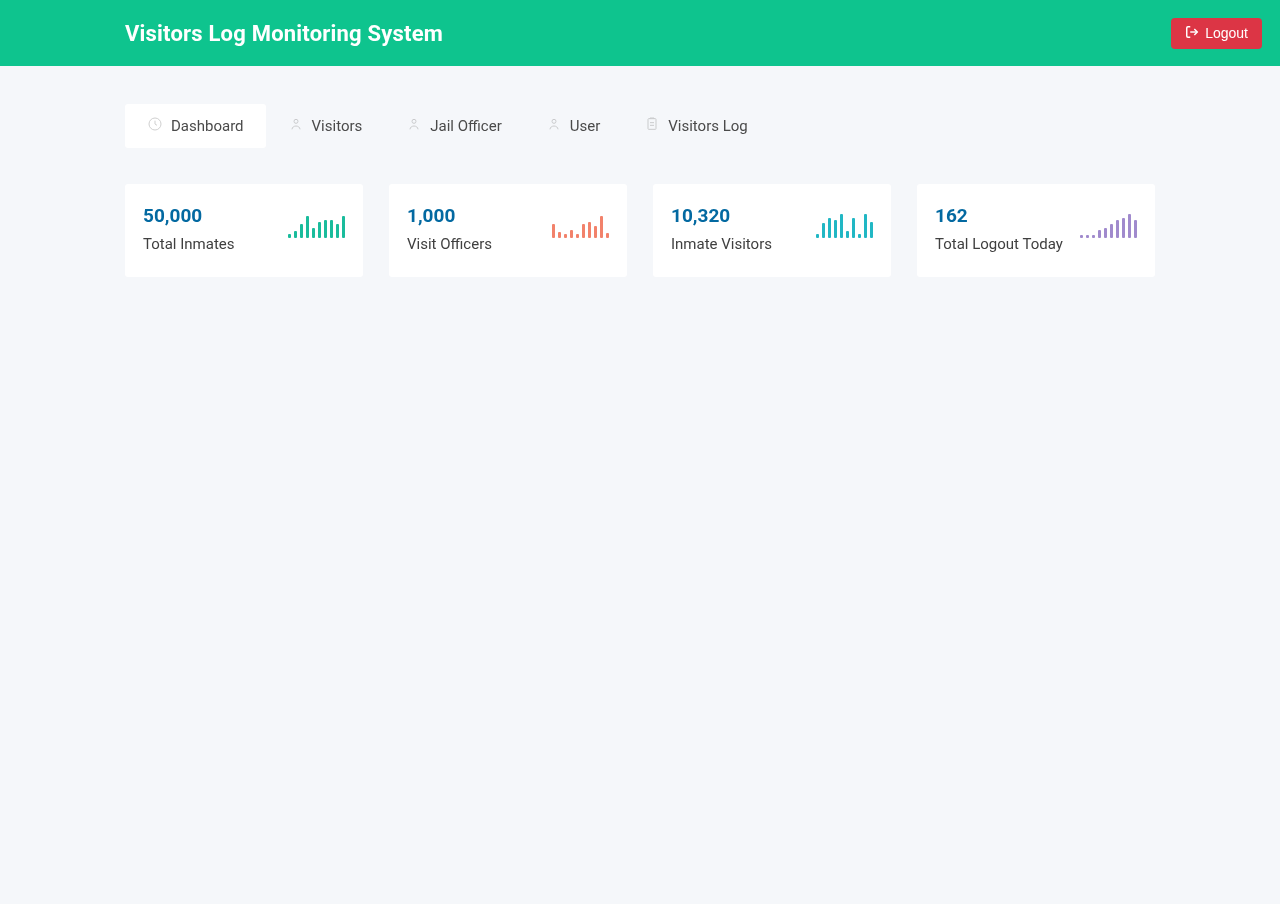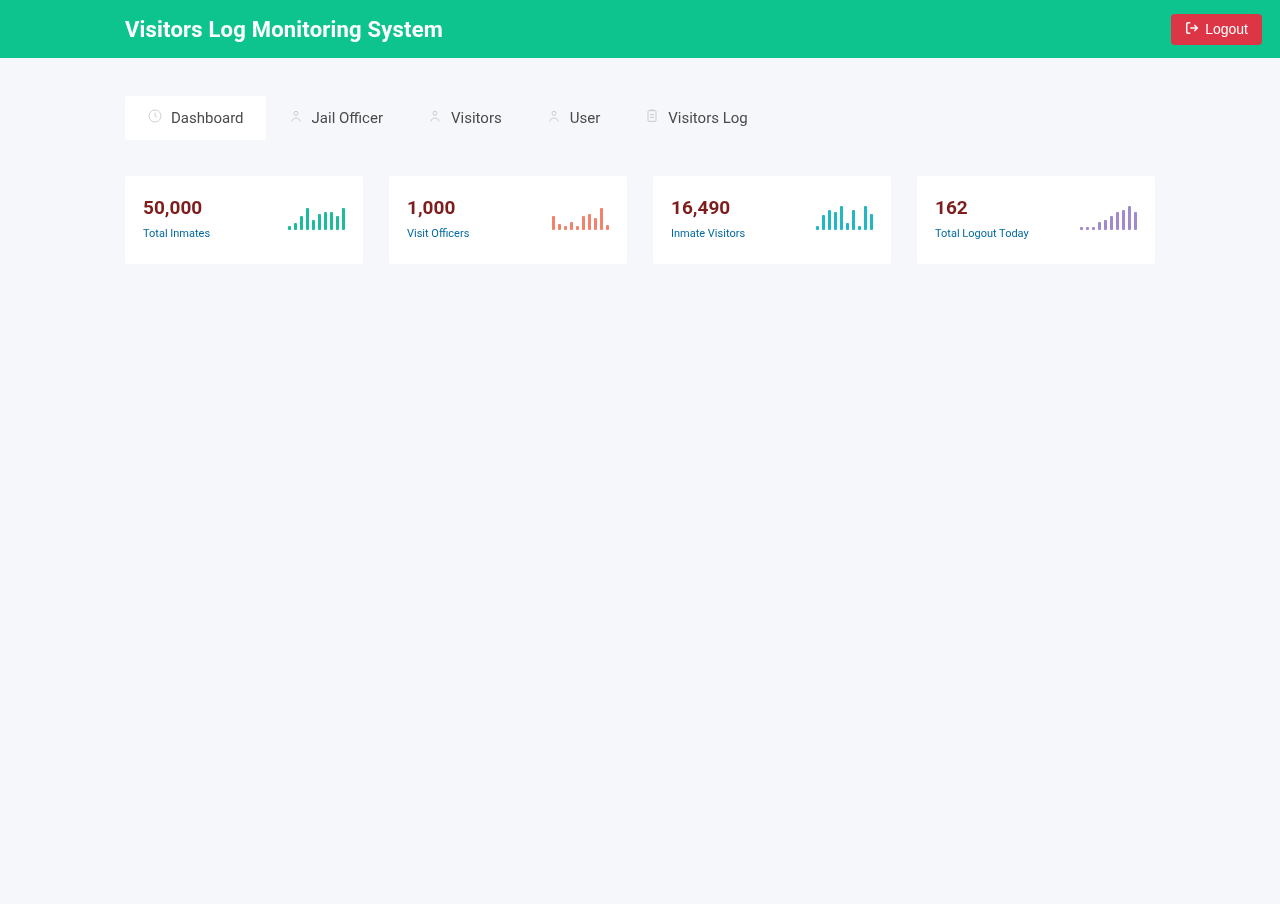--- a/index.html
+++ b/index.html
@@ -4,21 +4,21 @@
 <style>
   * { box-sizing: border-box; margin: 0; padding: 0; }
   body {
     font-family: -apple-system, BlinkMacSystemFont, "Segoe UI", Roboto, "Helvetica Neue", Arial, sans-serif;
     background: #f5f7fa;
     color: #333;
     font-size: 14px;
   }
   .header {
     background: #0ec48e;
-    height: 58px;
+    height: 66px;
     display: flex;
     align-items: center;
     justify-content: space-between;
     padding: 0 18px 0 125px;
   }
   .header-title {
     color: #fff;
     font-weight: 700;
     font-size: 22px;
     letter-spacing: 0.2px;
@@ -66,22 +66,22 @@
     background: #fff;
     border-radius: 3px;
     flex: 1;
     padding: 20px 18px 24px 18px;
     display: flex;
     align-items: flex-start;
     justify-content: space-between;
     min-height: 82px;
   }
   .card-left { display: flex; flex-direction: column; gap: 8px; }
-  .card-value { font-size: 19px; font-weight: 700; color: #7f1d1d; }
-  .card-label { font-size: 11px; color: #0369a1; }
+  .card-value { font-size: 19px; font-weight: 700; color: #0369a1; }
+  .card-label { font-size: 15px; color: #404040; }
   .spark { display: flex; align-items: flex-end; gap: 3px; height: 30px; margin-top: 4px;}
   .spark .bar { width: 3px; border-radius: 1px; }
   .spark.green .bar { background: #1abc9c; }
   .spark.orange .bar { background: #f2826b; }
   .spark.teal .bar { background: #21b7c4; }
   .spark.purple .bar { background: #a08acd; }
 </style>
 </head>
 <body>
 
@@ -109,30 +109,30 @@
     </span>
     <span>Dashboard</span>
   </div>
   <div class="tab">
     <span>
       <svg viewBox="0 0 24 24" fill="none" stroke="#888" stroke-width="1.5">
         <circle cx="12" cy="8" r="3"></circle>
           <path d="M6 20c0-3 3-5 6-5s6 2 6 5"></path>
       </svg>
     </span>
-    <span>Jail Officer</span>
+    <span>Visitors</span>
   </div>
   <div class="tab">
     <span>
       <svg viewBox="0 0 24 24" fill="none" stroke="#888" stroke-width="1.5">
         <circle cx="12" cy="8" r="3"></circle>
           <path d="M6 20c0-3 3-5 6-5s6 2 6 5"></path>
       </svg>
     </span>
-    <span>Visitors</span>
+    <span>Jail Officer</span>
   </div>
   <div class="tab">
     <span>
       <svg viewBox="0 0 24 24" fill="none" stroke="#888" stroke-width="1.5">
         <circle cx="12" cy="8" r="3"></circle>
           <path d="M6 20c0-3 3-5 6-5s6 2 6 5"></path>
       </svg>
     </span>
     <span>User</span>
   </div>
@@ -181,21 +181,21 @@
         <div class="bar" style="height: 4px;"></div>
         <div class="bar" style="height: 14px;"></div>
         <div class="bar" style="height: 16px;"></div>
         <div class="bar" style="height: 12px;"></div>
         <div class="bar" style="height: 22px;"></div>
         <div class="bar" style="height: 5px;"></div>
       </div>
   </div>
   <div class="card">
     <div class="card-left">
-      <div class="card-value">16,490</div>
+      <div class="card-value">10,320</div>
       <div class="card-label">Inmate Visitors</div>
     </div>
     <div class="spark teal">
         <div class="bar" style="height: 4px;"></div>
         <div class="bar" style="height: 15px;"></div>
         <div class="bar" style="height: 20px;"></div>
         <div class="bar" style="height: 18px;"></div>
         <div class="bar" style="height: 24px;"></div>
         <div class="bar" style="height: 7px;"></div>
         <div class="bar" style="height: 20px;"></div>

